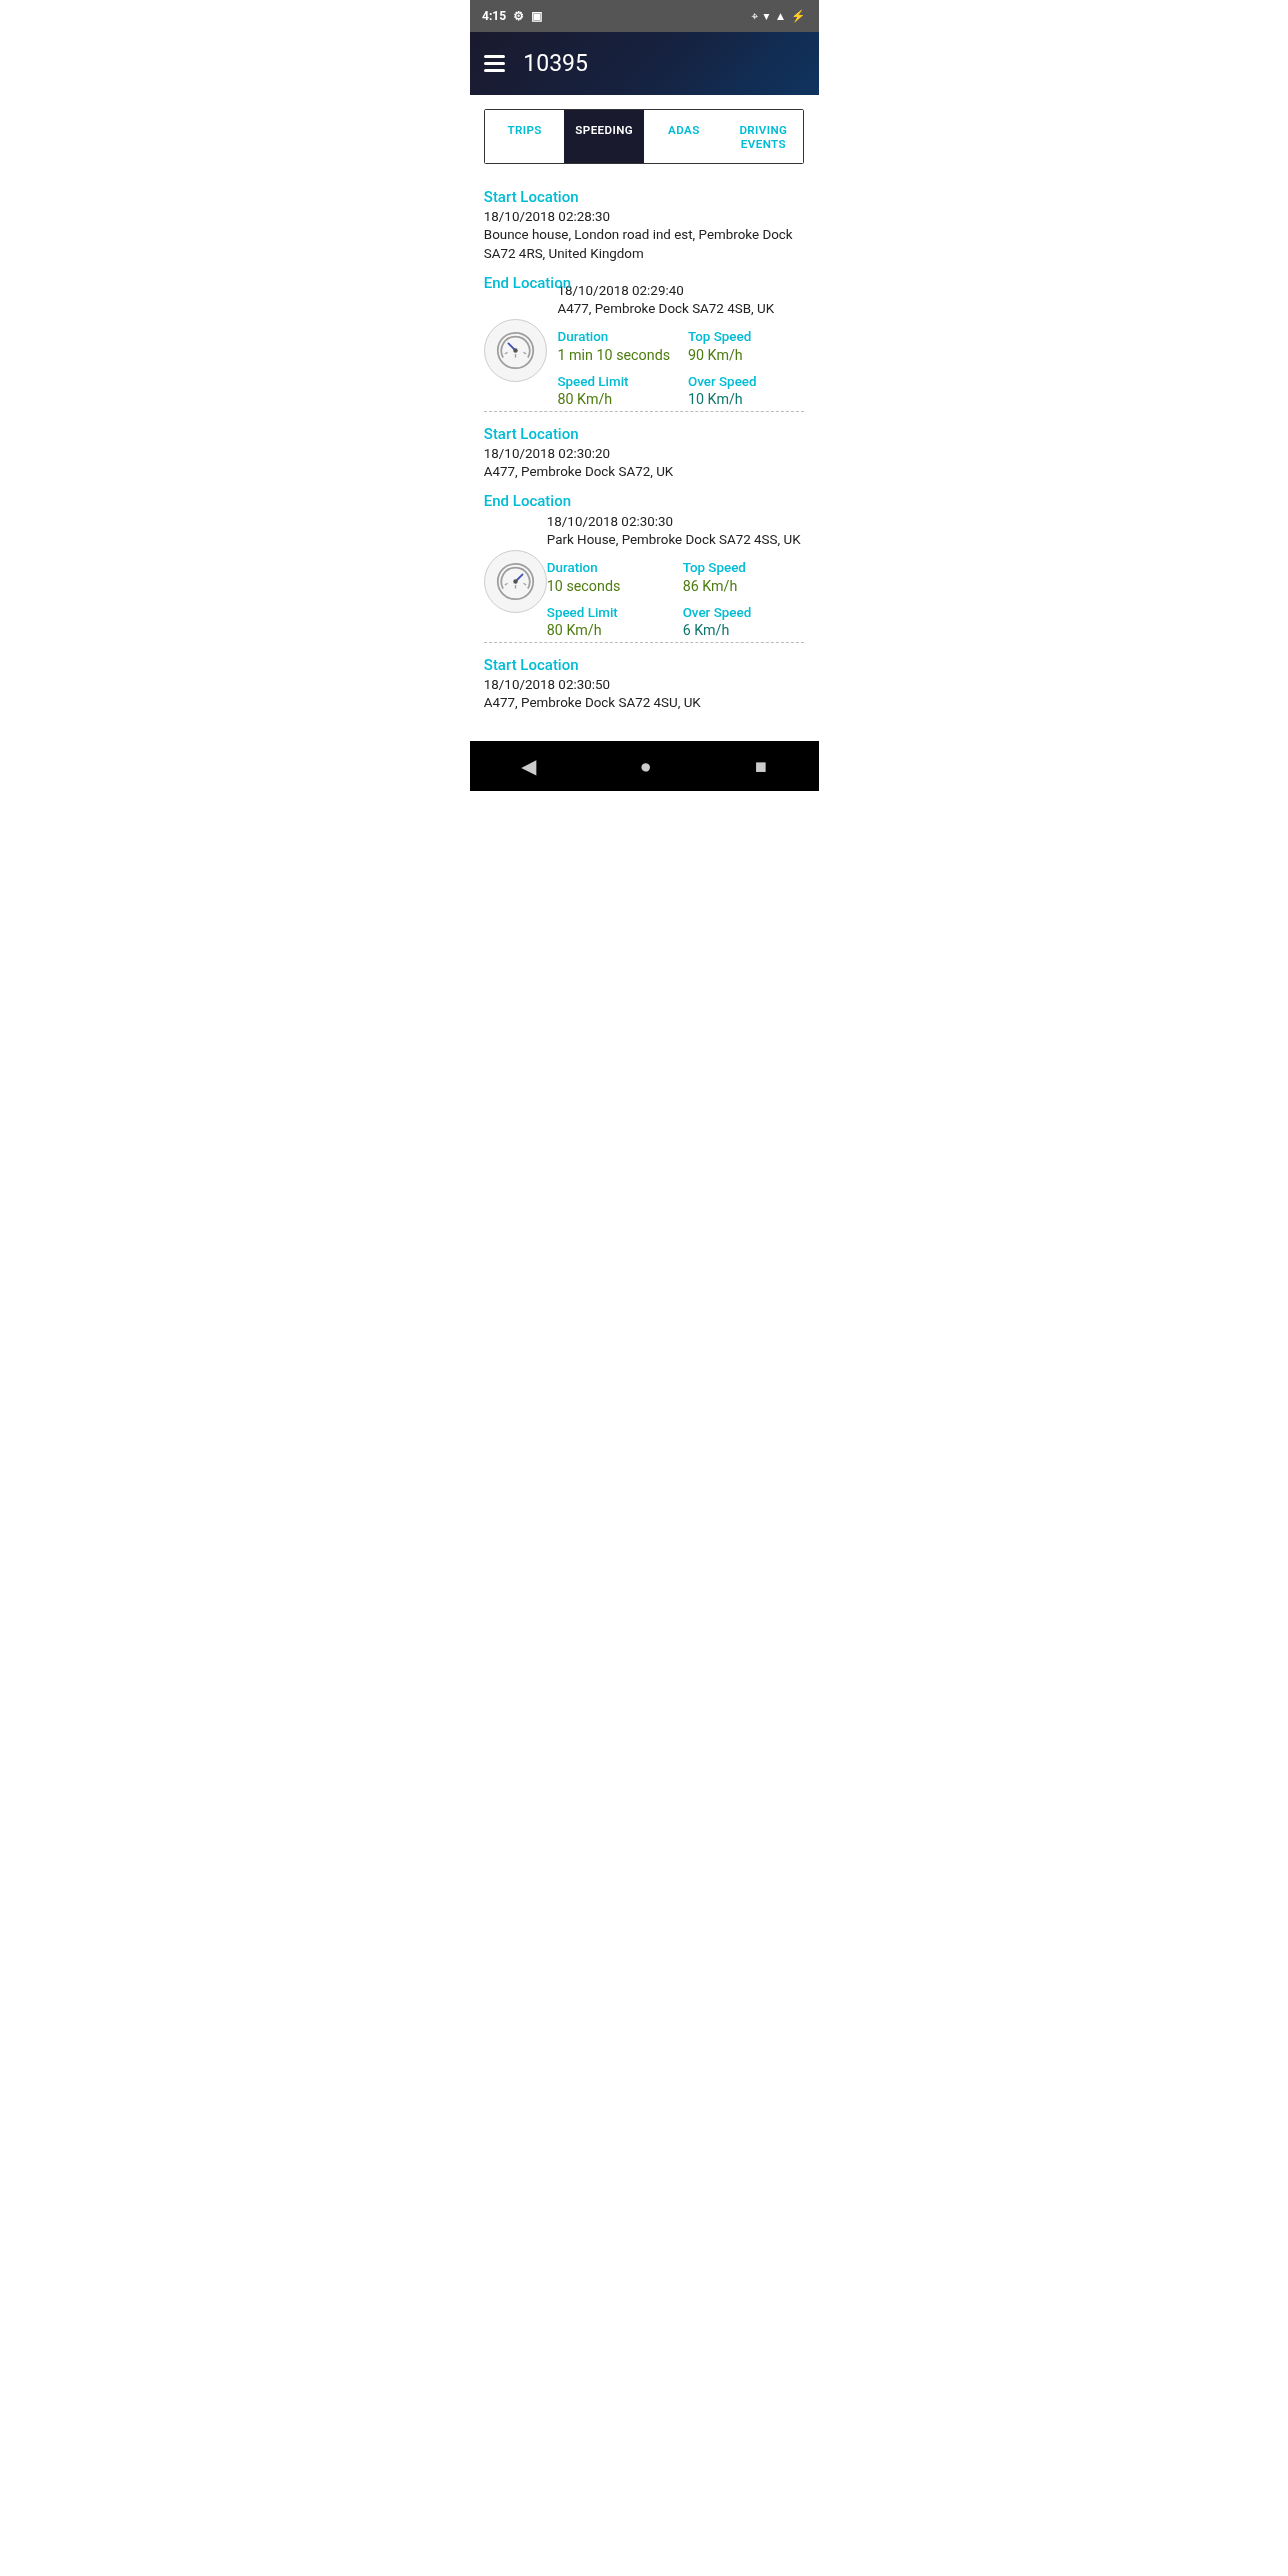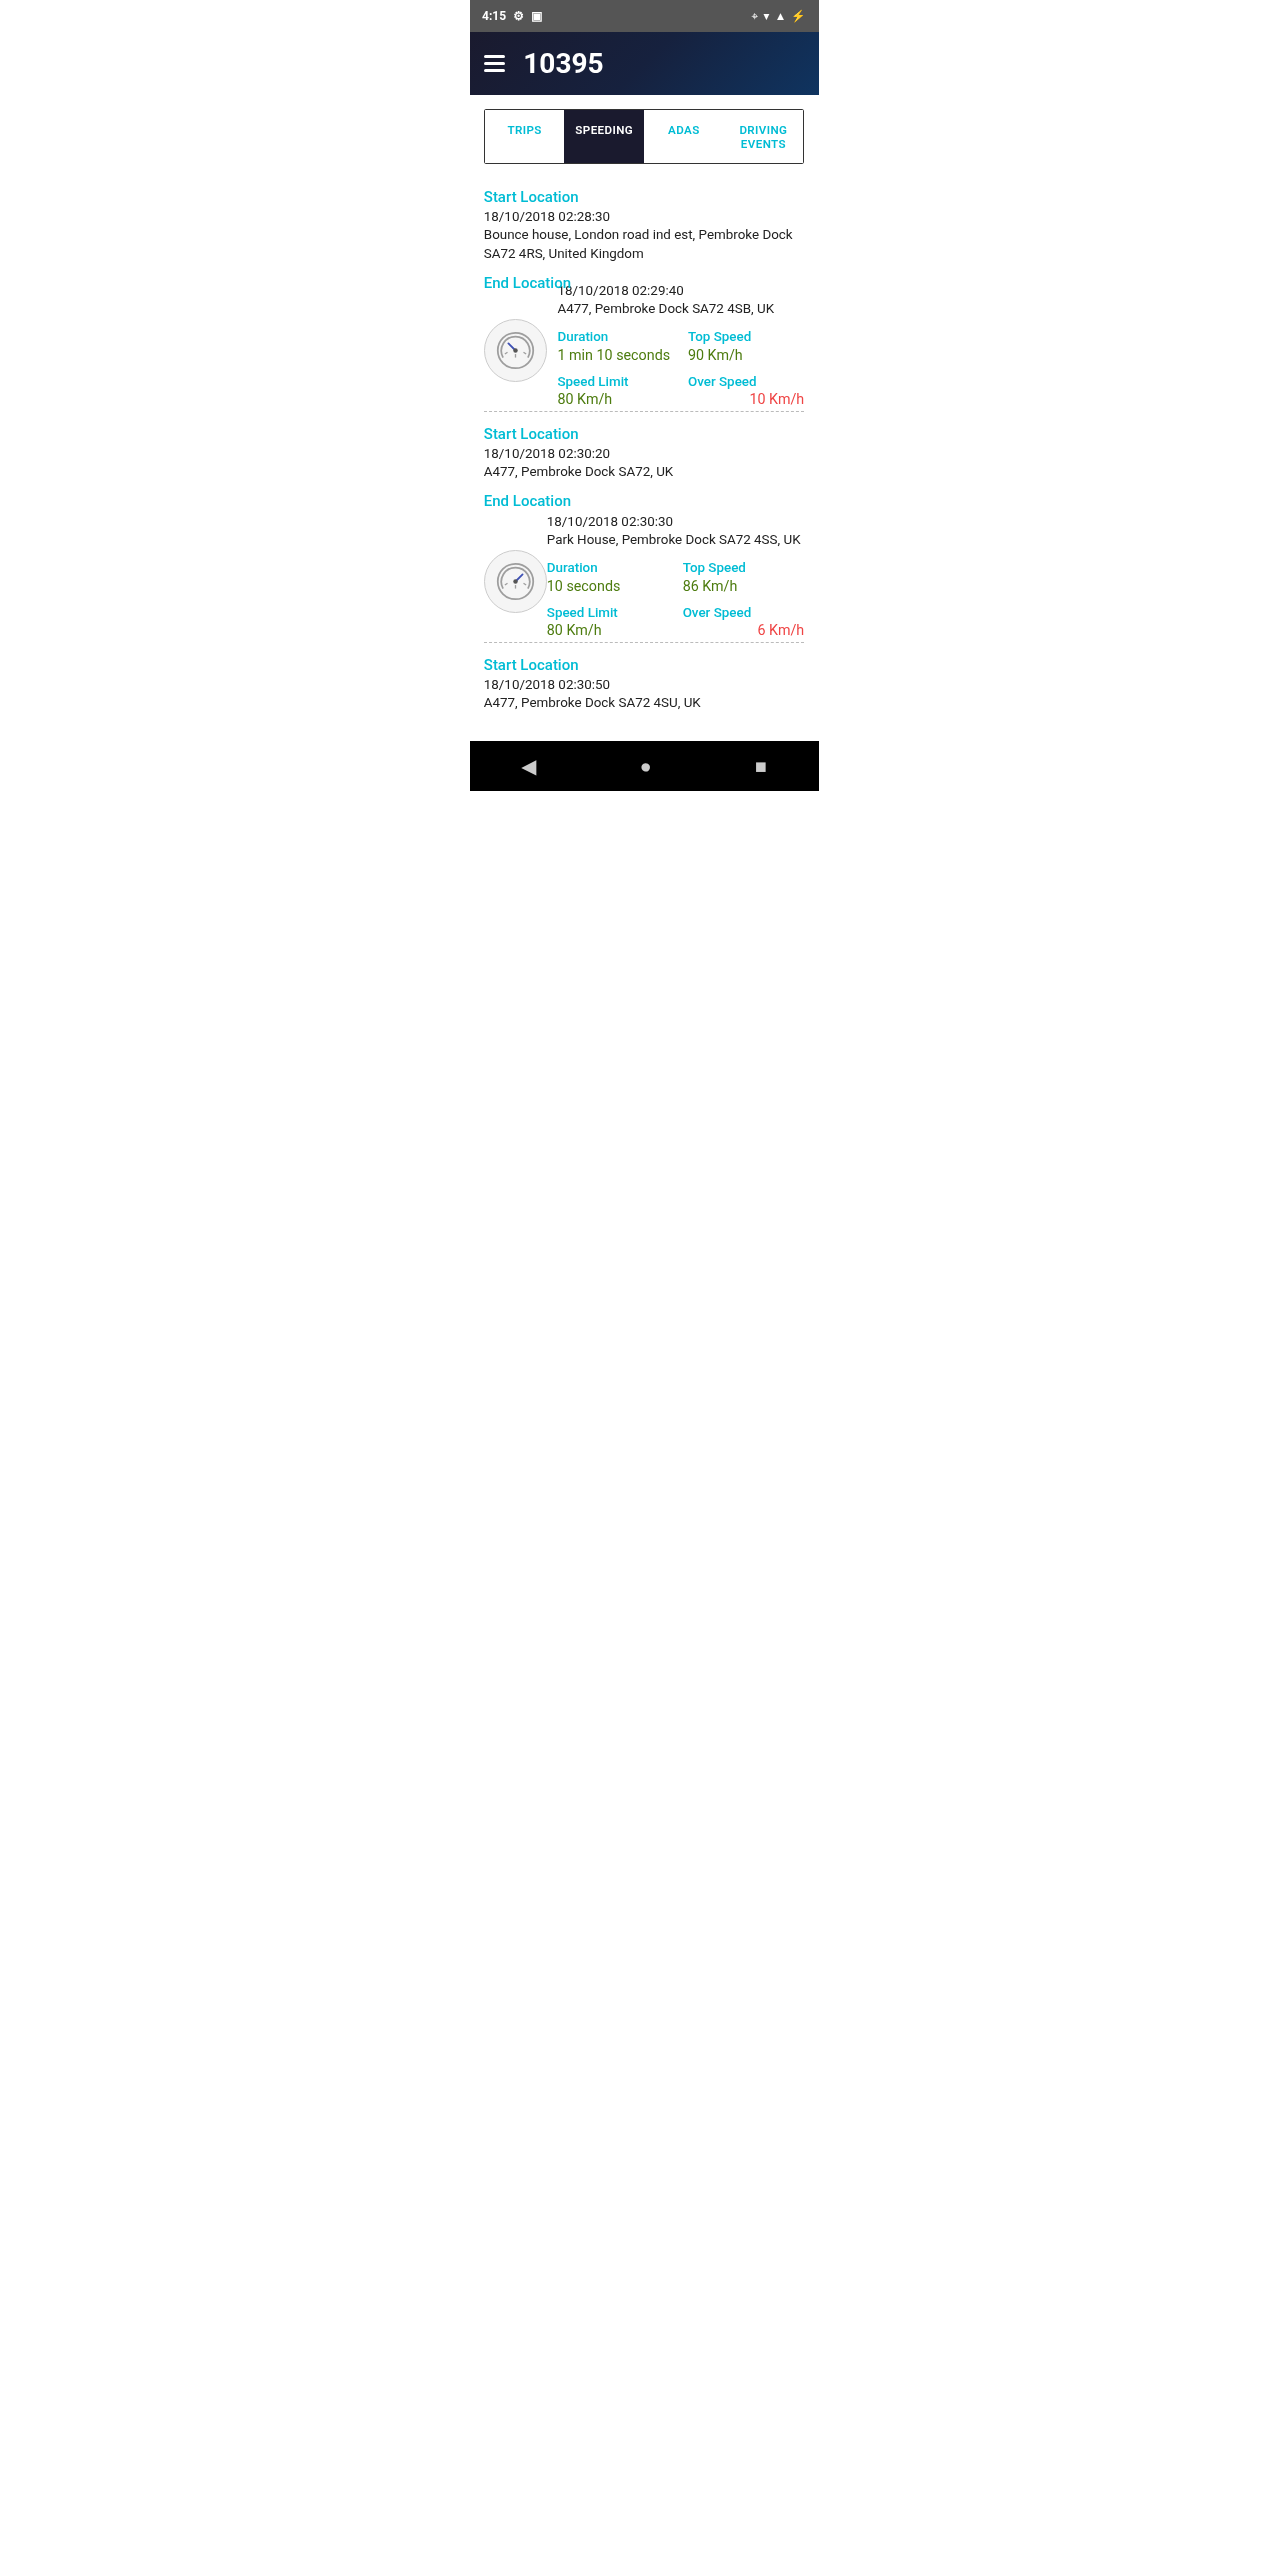--- a/index.html
+++ b/index.html
@@ -54,22 +54,22 @@
       cursor: pointer;
     }
     .hamburger span {
       display: block;
       width: 21.5px;
       height: 2.7px;
       background: #fff;
       border-radius: 1.8px;
     }
     .header-title {
-      font-size: 28px;
-      font-weight: 700;
+      font-size: 23px;
+      font-weight: 400;
       color: #fff;
     }
 
     
     .tabs {
       display: flex;
       border: 1.8px solid #333;
       margin: 14.3px 14.3px 0 14.3px;
       border-radius: 1.8px;
       overflow: hidden;
@@ -158,22 +158,21 @@
       font-weight: 500;
       margin-bottom: 2.7px;
     }
 
     .stat-value {
       color: #4d7c0f;
       font-size: 14.3px;
     }
 
     .stat-value.over-speed {
-      color: #ef4444;
-      text-align: right;
+      color: #0f766e;
     }
 
     .divider {
       border: none;
       border-top: 0.9px dashed #bbb;
       margin: 3.6px 0;
     }
 
     
     .bottom-nav {

